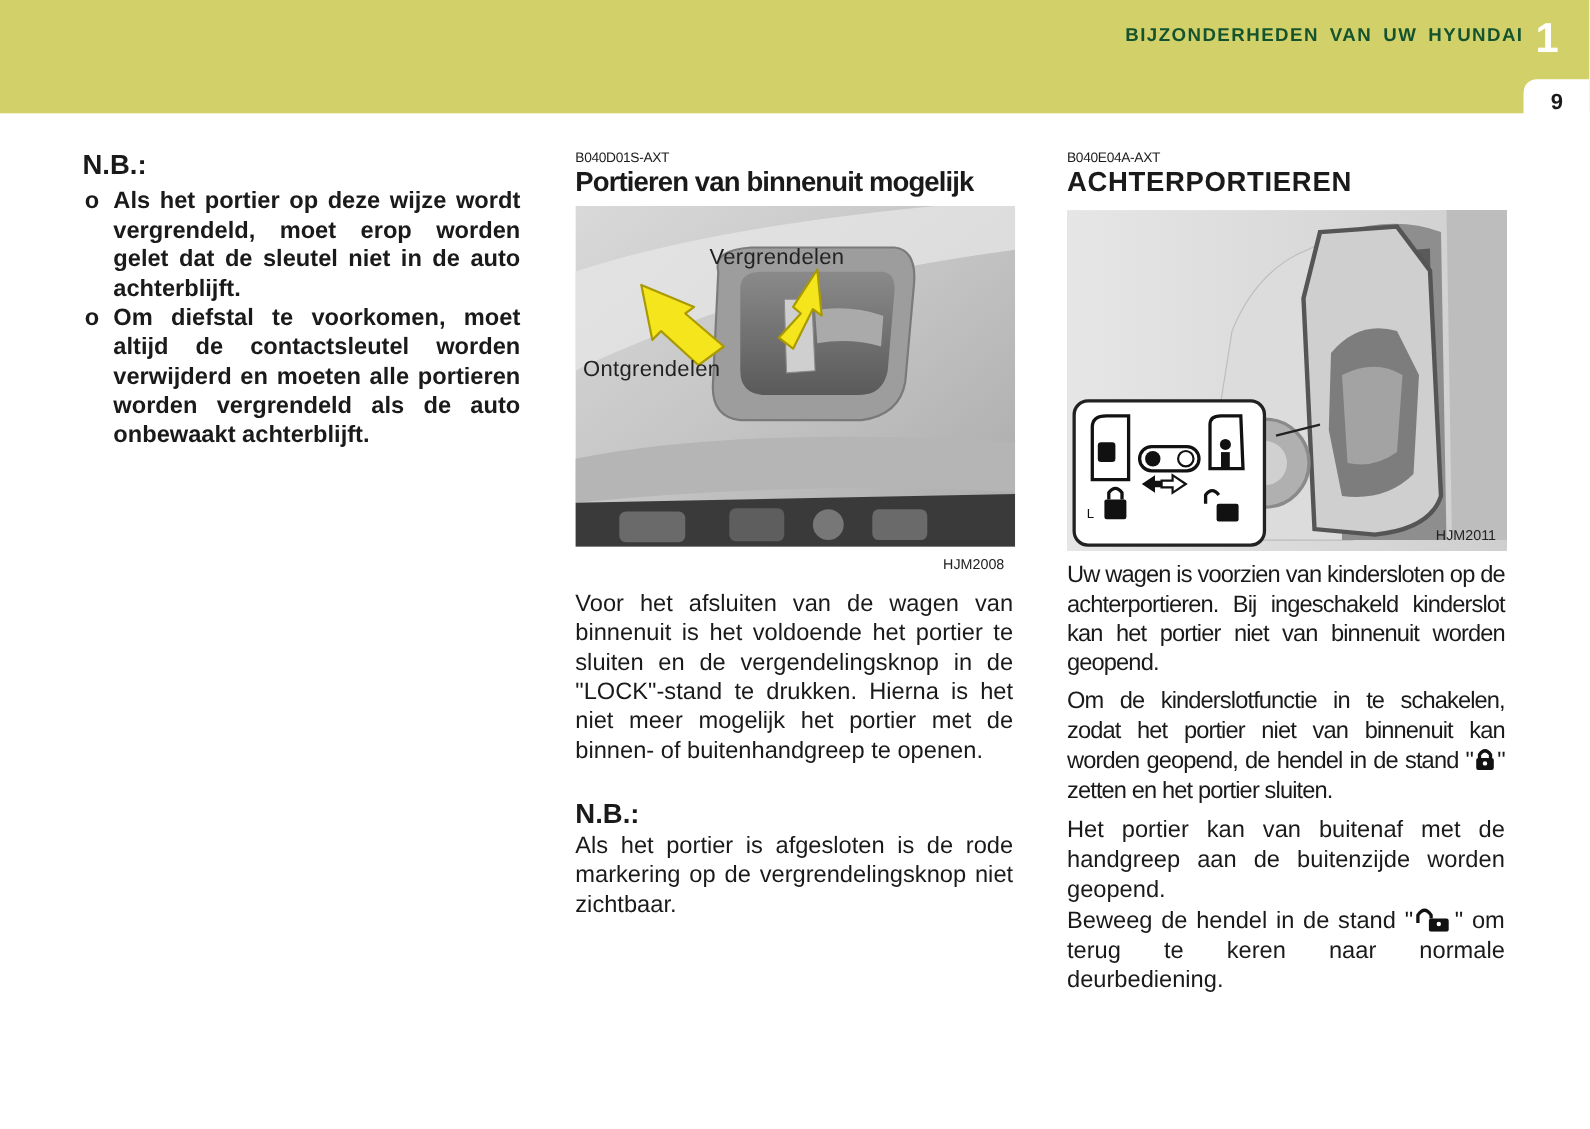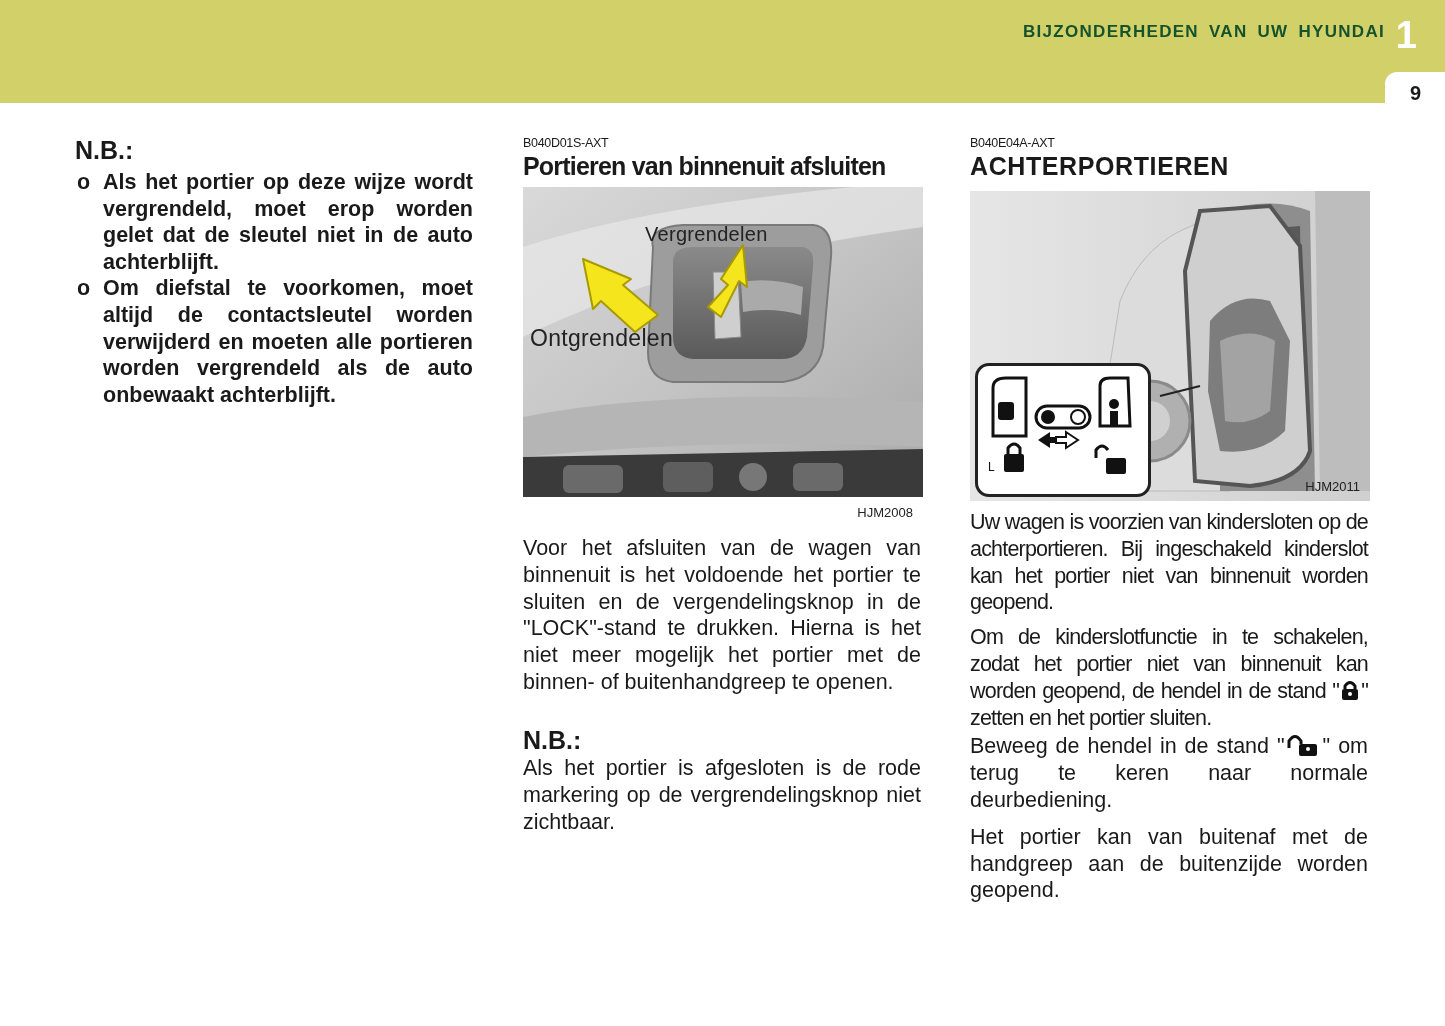--- a/index.html
+++ b/index.html
@@ -87,21 +87,21 @@
     </li>
     <li>
       <span class="bmark">o</span>
       <span>Om diefstal te voorkomen, moet altijd de contactsleutel worden verwijderd en moeten alle portieren worden vergrendeld als de auto onbewaakt achterblijft.</span>
     </li>
   </ul>
 </div>
 
 <div class="col col2">
   <div class="code">B040D01S-AXT</div>
-  <div class="sect-title">Portieren van binnenuit afsluiten</div>
+  <div class="sect-title">Portieren van binnenuit mogelijk</div>
 
   <div class="figure" style="height:340px; margin-top:6px;">
     <svg width="400" height="310" viewBox="0 0 400 310">
       <defs>
         <linearGradient id="g1" x1="0" y1="0" x2="1" y2="1">
           <stop offset="0" stop-color="#d9d9d9"></stop>
           <stop offset="0.5" stop-color="#c4c4c4"></stop>
           <stop offset="1" stop-color="#a9a9a9"></stop>
         </linearGradient>
         <linearGradient id="g2" x1="0" y1="0" x2="0" y2="1">
@@ -122,21 +122,21 @@
       <circle cx="230" cy="290" r="14" fill="#777"></circle>
       <rect x="270" y="276" width="50" height="28" rx="6" fill="#6a6a6a"></rect>
       <g>
         <path d="M135,128 L100,98 L108,92 L60,72 L70,122 L78,114 L112,145 Z" fill="#f5e51d" stroke="#a89a00" stroke-width="2" stroke-linejoin="round"></path>
       </g>
       <g>
         <path d="M185,120 L205,98 L198,92 L220,58 L224,100 L216,94 L198,130 Z" fill="#f5e51d" stroke="#a89a00" stroke-width="2" stroke-linejoin="round"></path>
       </g>
     </svg>
     <div style="position:absolute; left:122px; top:36px; font-size:20px; color:#222; letter-spacing:0.3px;">Vergrendelen</div>
-    <div style="position:absolute; left:7px; top:138px; font-size:23px; color:#222; letter-spacing:0.3px;">Ontgrendelen</div>
+    <div style="position:absolute; left:7px; top:138px; font-size:20px; color:#222; letter-spacing:0.3px;">Ontgrendelen</div>
     <div class="fig-code">HJM2008</div>
   </div>
 
   <p class="body-text">Voor het afsluiten van de wagen van binnenuit is het voldoende het portier te sluiten en de vergendelingsknop in de "LOCK"-stand te drukken. Hierna is het niet meer mogelijk het portier met de binnen- of buitenhandgreep te openen.</p>
   <div class="nb2">N.B.:</div>
   <div class="body-bold">Als het portier is afgesloten is de rode markering op de vergrendelingsknop niet zichtbaar.</div>
 </div>
 
 <div class="col col3">
   <div class="code">B040E04A-AXT</div>
@@ -186,21 +186,21 @@
   </div>
 
   <p class="body-text condensed" style="margin-top:8px;">Uw wagen is voorzien van kindersloten op de achterportieren. Bij ingeschakeld kinderslot kan het portier niet van binnenuit worden geopend.</p>
   <p class="body-text condensed" style="">
     <span>Om de kinderslotfunctie in te schakelen, zodat het portier niet van binnenuit kan worden geopend, de hendel in de stand "</span><svg class="inline-lock" viewBox="0 0 22 22">
         <path d="M6,10 L6,7 Q11,0 16,7 L16,10" fill="none" stroke="#111" stroke-width="3"></path>
         <rect x="3" y="10" width="16" height="11" rx="2" fill="#111"></rect>
         <circle cx="11" cy="15" r="2" fill="#fff"></circle>
       </svg><span>" zetten en het portier sluiten.</span>
   </p>
+  <p class="body-text" style="margin-top:10px;">Het portier kan van buitenaf met de handgreep aan de buitenzijde worden geopend.</p>
   <p class="body-text" style="margin-top:2px;">
     <span>Beweeg de hendel in de stand "</span><svg class="inline-lock" style="width:38px;" viewBox="0 0 38 22">
         <path d="M4,14 L4,7 Q10,-2 16,7 L16,10" fill="none" stroke="#111" stroke-width="3"></path>
         <rect x="14" y="10" width="18" height="12" rx="2" fill="#111"></rect>
         <circle cx="23" cy="15" r="2" fill="#fff"></circle>
       </svg><span>" om terug te keren naar normale deurbediening.</span>
   </p>
-  <p class="body-text" style="margin-top:10px;">Het portier kan van buitenaf met de handgreep aan de buitenzijde worden geopend.</p>
 </div>
 
 </body></html>

